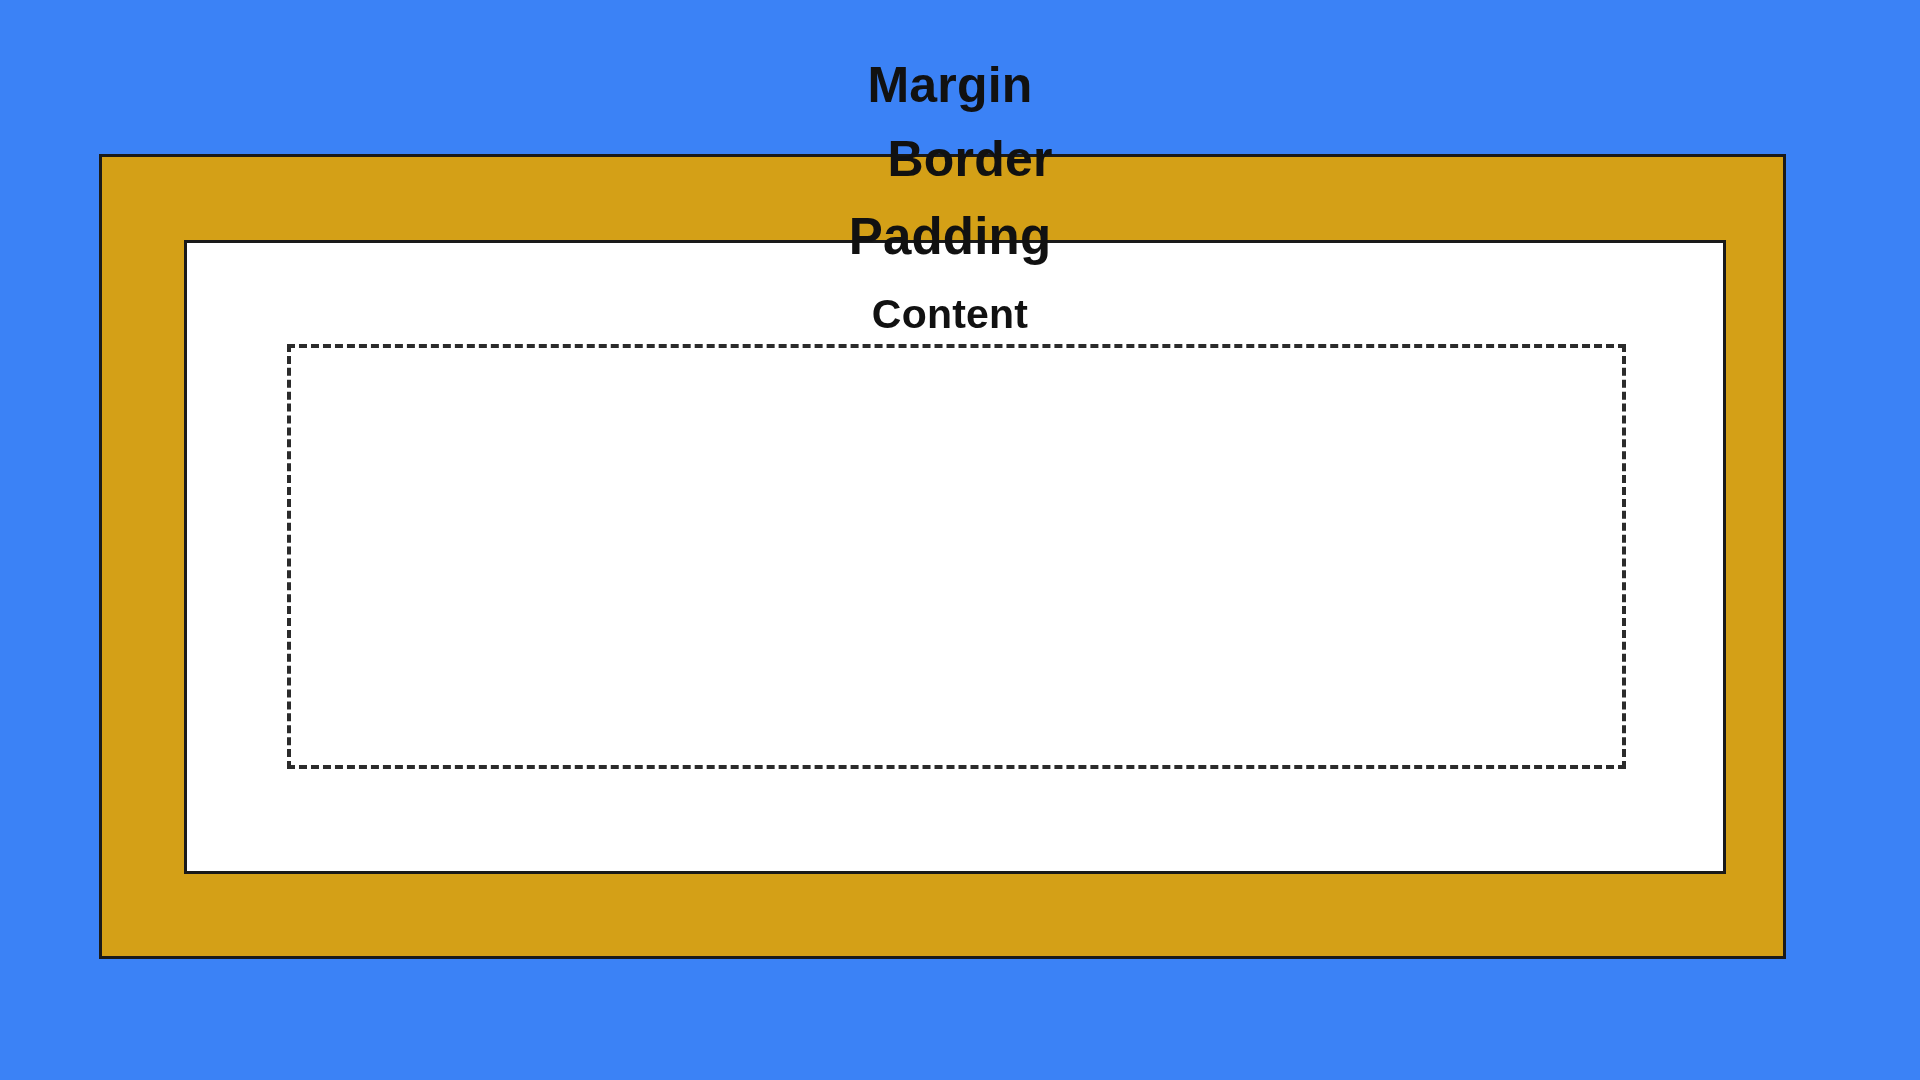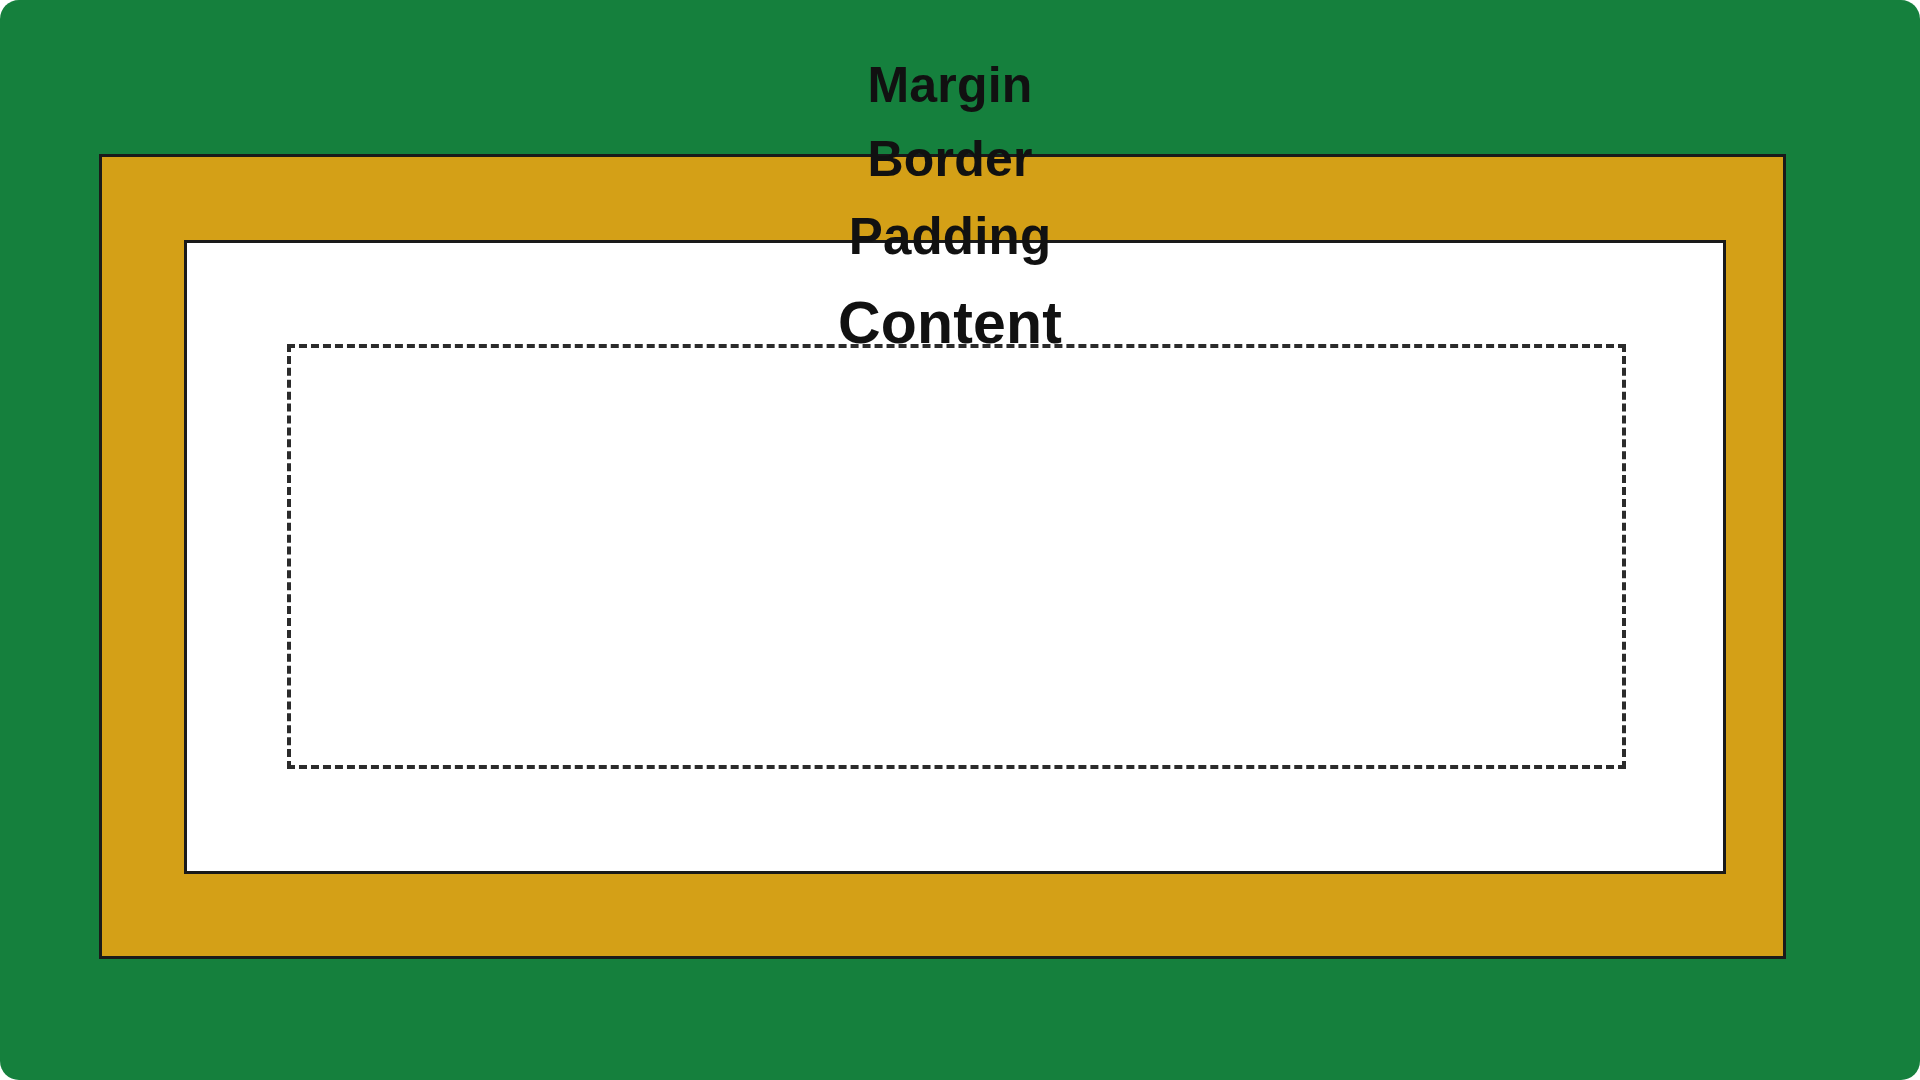--- a/index.html
+++ b/index.html
@@ -61,28 +61,28 @@
     font-family: "Liberation Sans", sans-serif;
     font-weight: bold;
     color: #111111;
     white-space: nowrap;
     text-align: center;
     transform: translateX(-50%);
     line-height: 1;
     letter-spacing: 0.2px;
   }
   #label-margin  { left: 950px; top: 60px;  font-size: 50px; }
-  #label-border  { left: 950px; top: 134px; font-size: 50px; }
+  #label-border  { left: 970px; top: 134px; font-size: 50px; }
   #label-padding { left: 950px; top: 211px; font-size: 51px; }
-  #label-content { left: 950px; top: 294px; font-size: 59px; text-align: right; }
+  #label-content { left: 950px; top: 294px; font-size: 41px; text-align: right; }
 </style>
 </head>
 <body>
 
-<div id="canvas" style="background: #15803d; border-radius: 19px;">
+<div id="canvas" style="background: #3b82f6;">
 
   <div class="box" id="margin-box" style="left: 99px; top: 154px; width: 1687px; height: 805px; background: rgb(212, 160, 23); border: 3px solid rgb(26, 26, 26);"></div>
 
   <div class="box" id="padding-box" style="left: 184px; top: 240px; width: 1542px; height: 634px; background: rgb(255, 255, 255); border: 3px solid rgb(26, 26, 26);"></div>
 
   <div class="box" id="content-box" style="left: 287px; top: 344px; width: 1339px; height: 425px; background: transparent; border: 4px dashed rgb(43, 43, 43);"></div>
 
   <div class="label" id="label-margin" style="color: rgb(17, 17, 17);">Margin</div>
 
   <div class="label" id="label-border" style="color: rgb(17, 17, 17);">Border</div>

